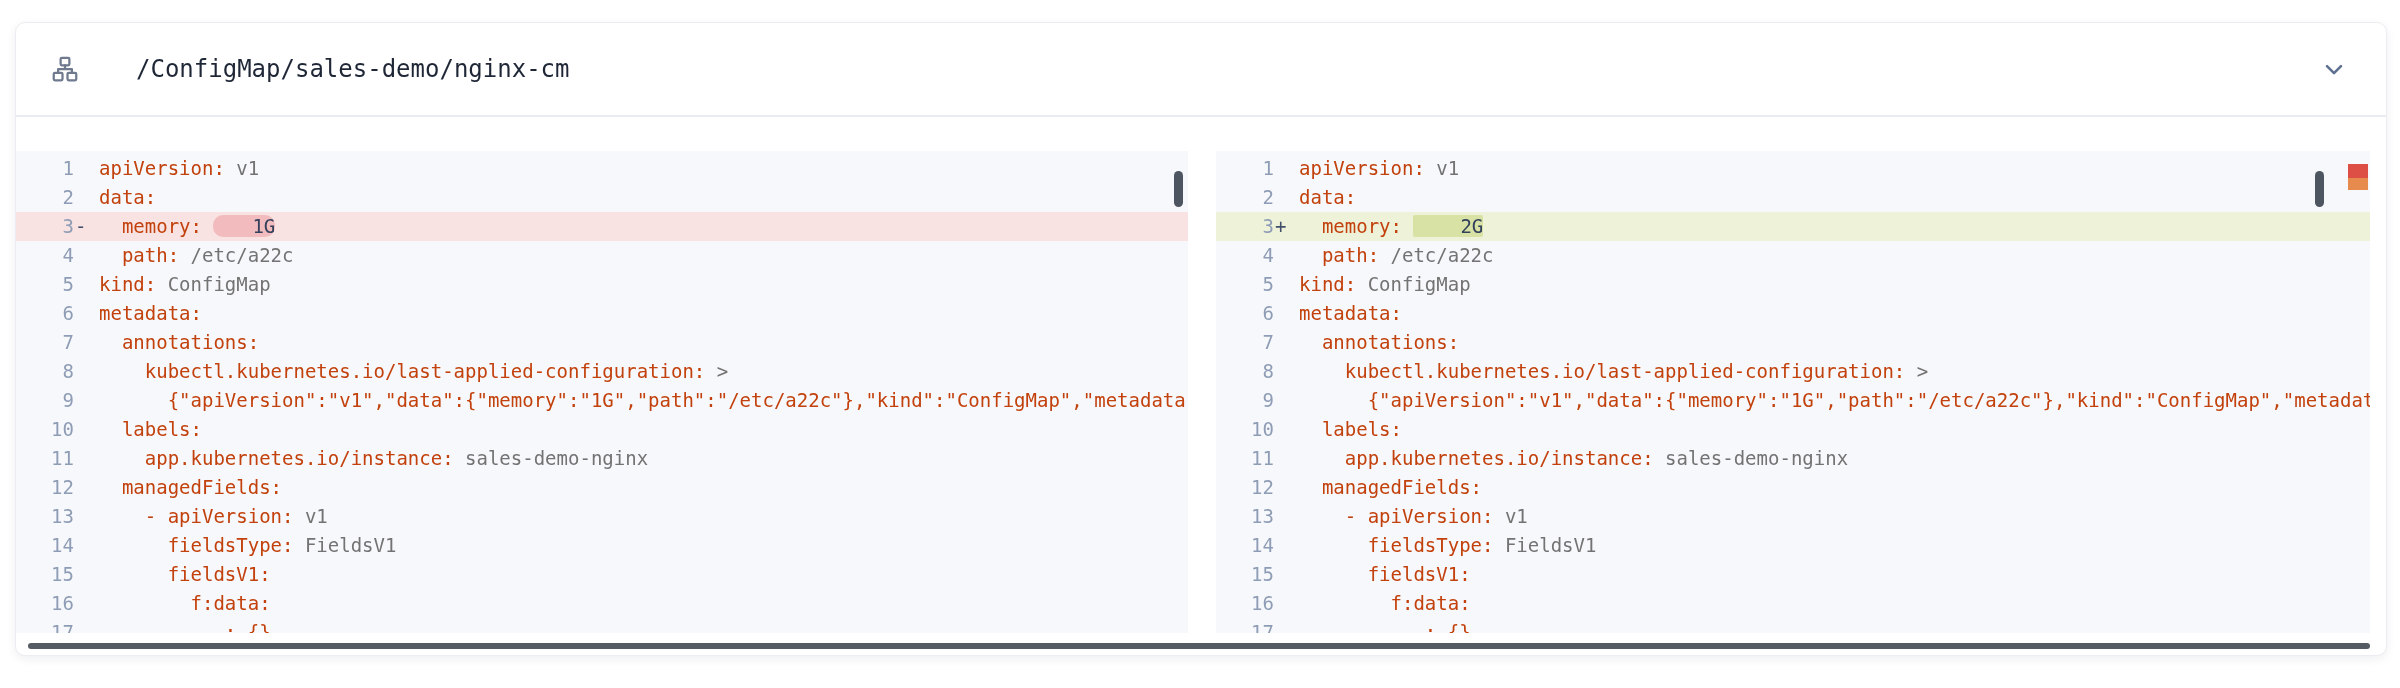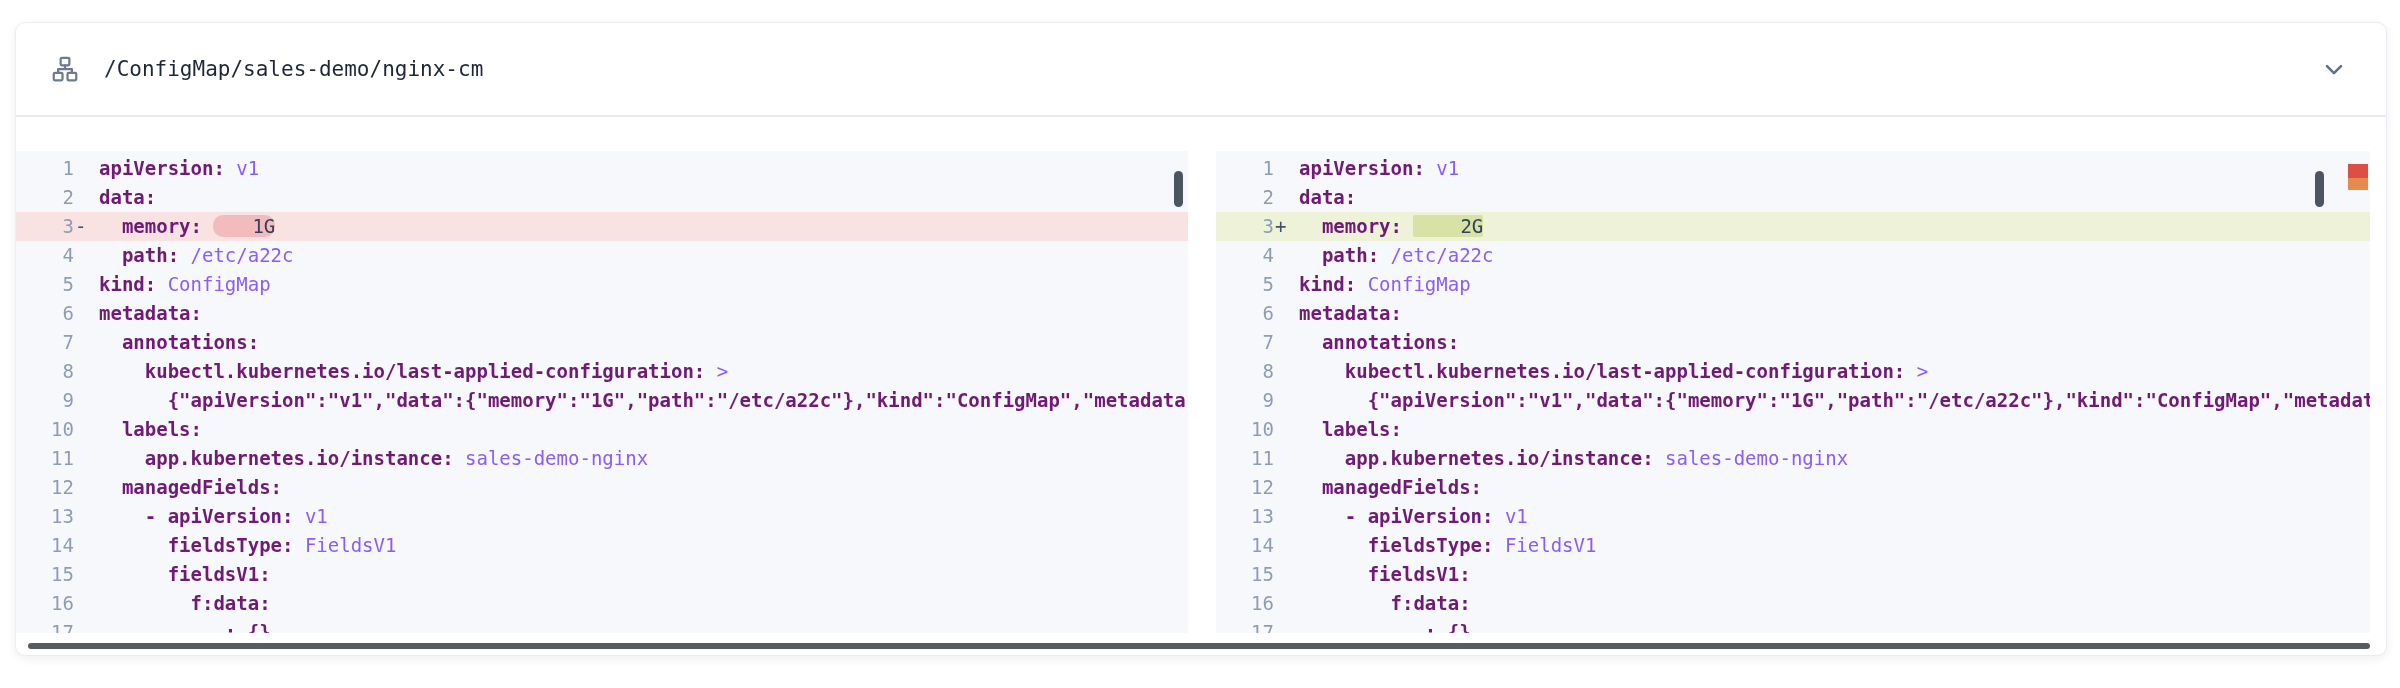--- a/index.html
+++ b/index.html
@@ -11,36 +11,36 @@
   .card{
     position:absolute;top:22px;left:15px;width:2370px;height:632px;
     background:#ffffff;border:1px solid #ececf2;border-radius:10px;
     box-shadow:0 3px 10px rgba(20,30,60,.07);
   }
   .header{
     position:absolute;top:0;left:0;right:0;height:92px;
     display:flex;align-items:center;padding:0 34px;box-sizing:border-box;
   }
   .res-icon{margin-right:24px;display:flex;align-items:center;}
-  .title{font-size:21px;color:#1f2737;}
+  .title{font-size:24px;color:#1f2737;margin-left:32px;}
   .chev{margin-left:auto;background:none;border:none;cursor:pointer;display:flex;padding:4px;}
   .divider{position:absolute;top:92px;left:0;right:0;height:2px;background:#e9ebf2;}
   .diff{position:absolute;top:128px;left:0;width:2370px;height:505px;}
   .pane{position:absolute;top:0;height:482px;background:#f7f8fb;overflow:hidden;}
   .pane-left{left:0;width:1172px;}
   .pane-right{left:1200px;width:1154px;}
   .rows{padding-top:3px;}
   .row{display:flex;height:29px;line-height:29px;font-size:19px;}
   .row.del{background:#f9e2e2;}
   .row.add{background:#edf2d9;}
   .ln{width:58px;text-align:right;color:#8e9db5;flex:none;}
   .mk{width:24px;color:#44506b;flex:none;padding-left:1px;}
   .code{flex:1;min-width:0;white-space:pre;overflow:hidden;color:#33415c;}
-  .seg-k{color:#701a75;font-weight:bold;}
-  .seg-v{color:#8b5cf6;margin-top:36px;}
+  .seg-k{color:#c2410c;}
+  .seg-v{color:#737373;margin-top:36px;}
   .seg-tok{color:#33415c;}
   .row.del .seg-tok{background:#f2bcbe;border-radius:10px;padding-left:39px;}
   .row.add .seg-tok{background:#d7e2a4;border-radius:2px;padding-left:47px;}
   .vthumb{position:absolute;top:20px;right:5px;width:9px;height:36px;background:#4d5560;border-radius:5px;}
   .vthumb-r{right:46px;}
   .mark{position:absolute;right:2px;width:20px;}
   .mark-red{top:13px;height:14px;background:#dd4f44;}
   .mark-orange{top:27px;height:12px;background:#e68a4d;}
   .hthumb{position:absolute;left:12px;right:16px;top:492px;height:6px;background:#565c64;border-radius:3px;}
 </style>

